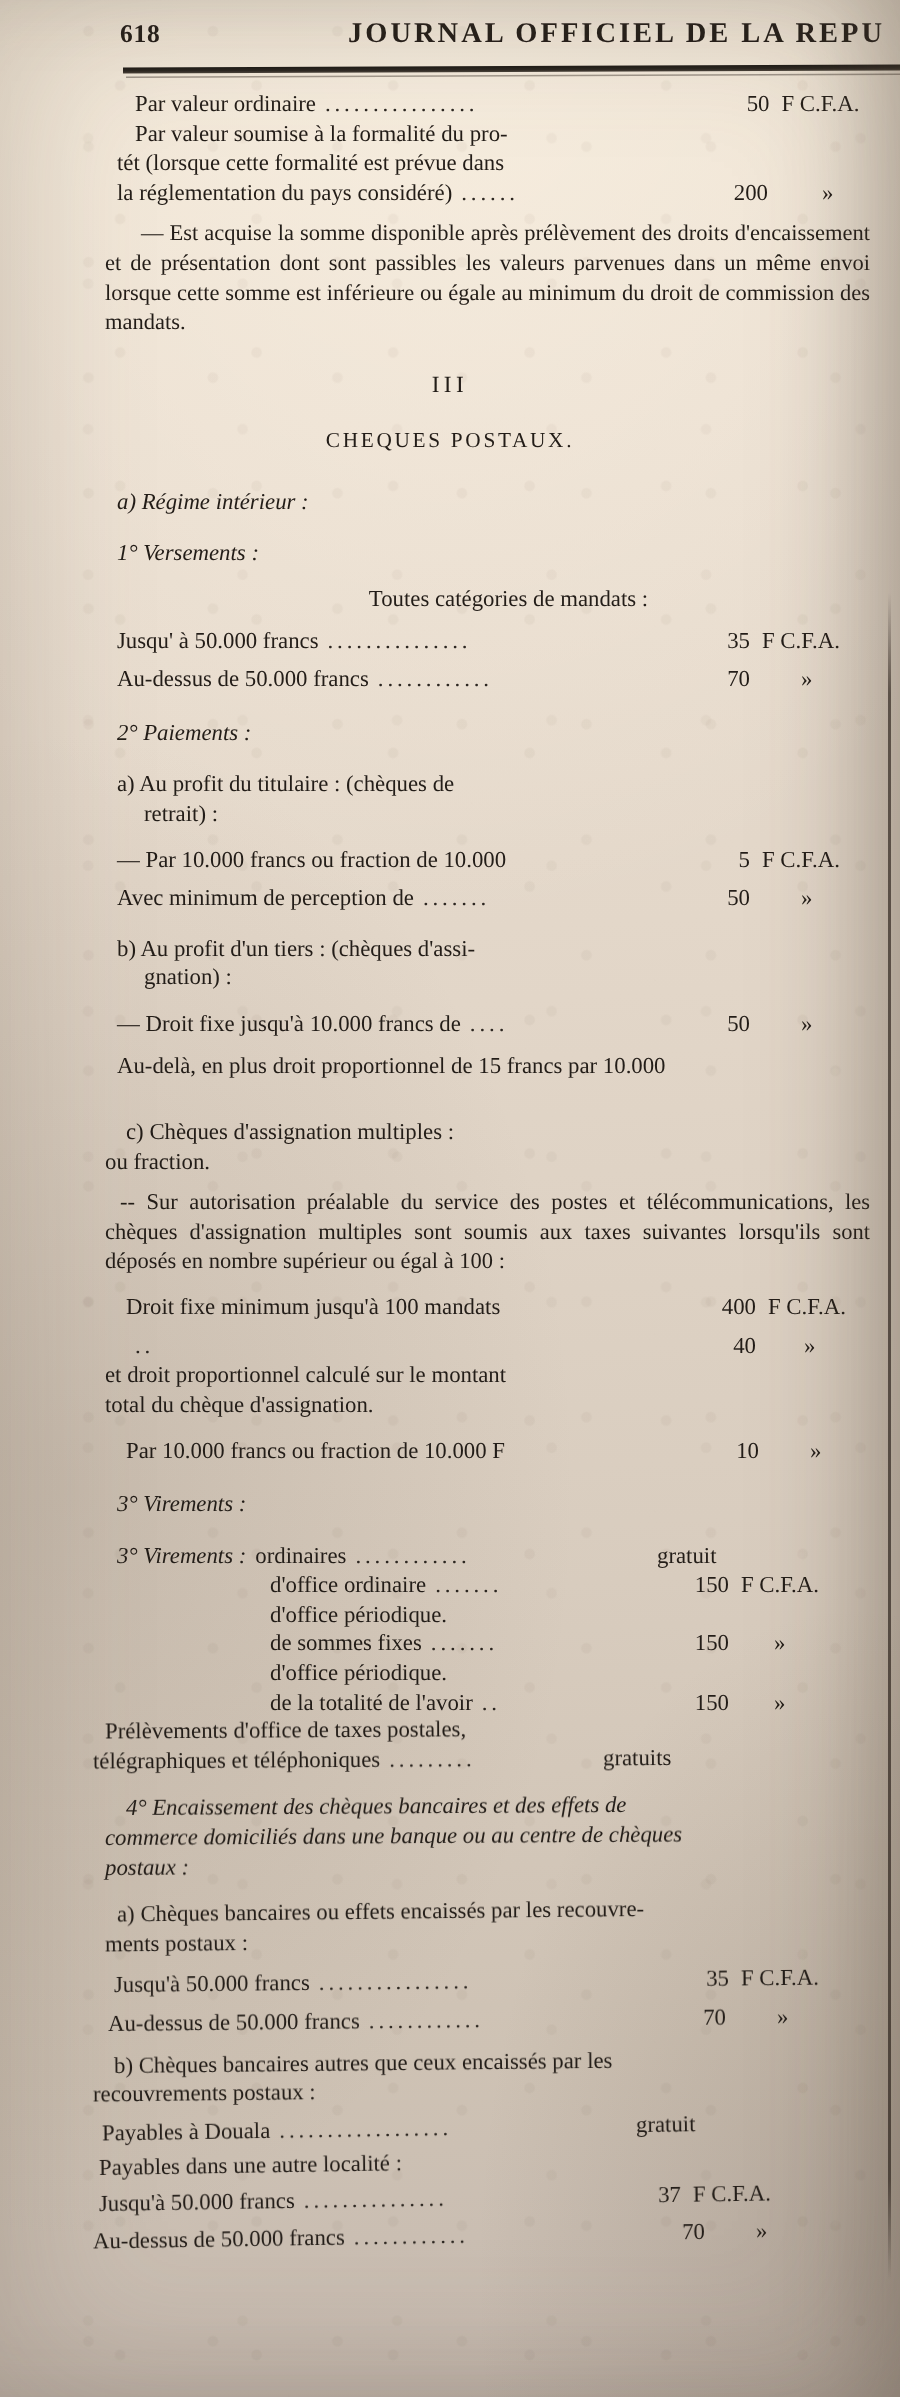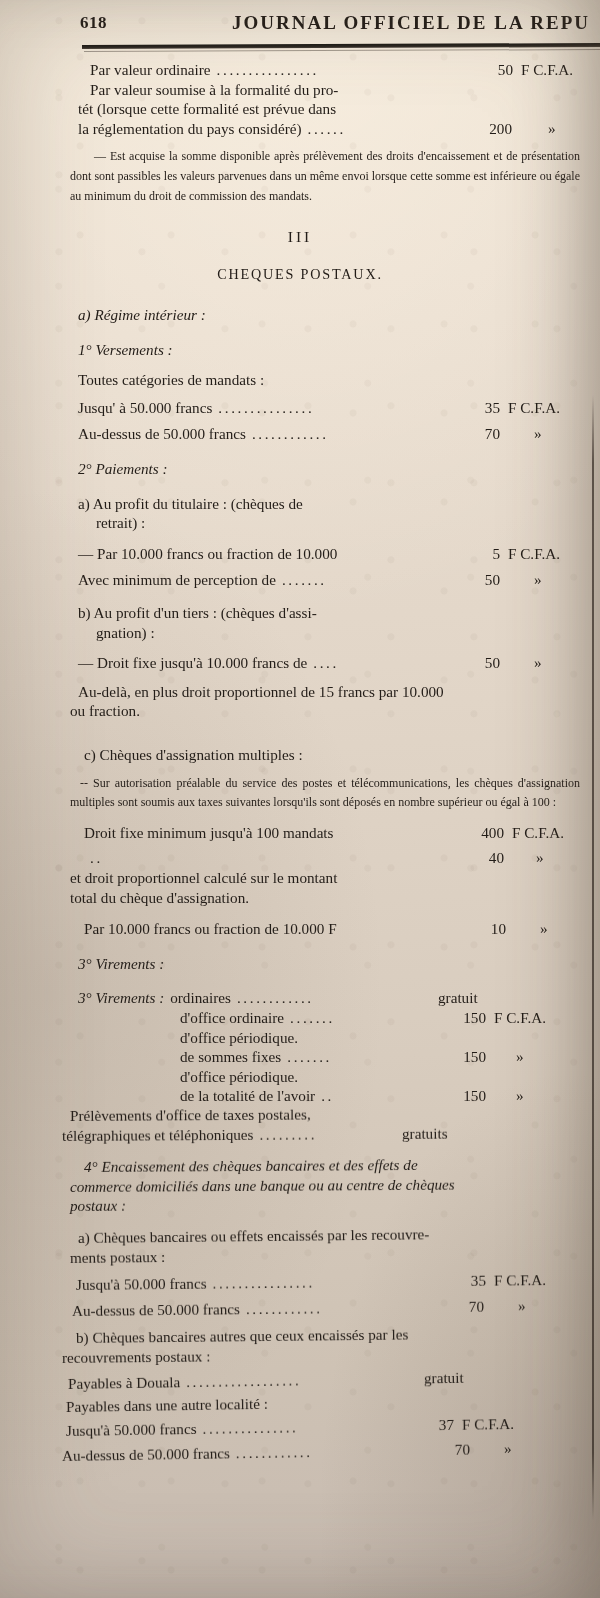--- a/index.html
+++ b/index.html
@@ -92,21 +92,21 @@
     width: 600px;
   }
 
   .ln {
     position: relative;
     font-size: 15.2px;
     line-height: 19.6px;
     white-space: nowrap;
   }
   .para {
-    font-size: 12px;
+    font-size: 15px;
     line-height: 19.6px;
     text-align: justify;
   }
 
   
   .x70  { margin-left: 70px; }
   .x78  { margin-left: 78px; }
   .x84  { margin-left: 84px; }
   .x90  { margin-left: 90px; justify-content: center; }
   .x96  { margin-left: 96px; }
@@ -205,21 +205,21 @@
     </div>
 
     <div class="para x70 w-wide" style="margin-top:9px; text-indent:24px;">— Est acquise la somme disponible après prélèvement des droits d'encaissement et de présentation dont sont passibles les valeurs parvenues dans un même envoi lorsque cette somme est inférieure ou égale au minimum du droit de commission des mandats.</div>
 
     <div class="roman" style="margin-top:22px;">III</div>
     <div class="secthead" style="margin-top:20px;">CHEQUES POSTAUX.</div>
 
     <div class="ln x78 it" style="margin-top:22px;">a) Régime intérieur :</div>
 
     <div class="ln x78 it" style="margin-top:15px;">1° Versements :</div>
-    <div class="ln x78" style="margin-top:11px;">Toutes catégories de mandats :</div>
+    <div class="ln x78" style="margin-top:11px;text-align:center;">Toutes catégories de mandats :</div>
 
     <div class="row x78" style="width:410px; margin-top:8px;">
       <span class="lbl">Jusqu' à 50.000 francs</span>
       <span class="dots">...............</span>
       <span class="spacer"></span>
       <span class="amt" style="left:394px">
         <span class="num" style="width:28px">35</span><span class="unit">F  C.F.A.</span>
       </span>
     </div>
 
@@ -261,23 +261,23 @@
     <div class="row x78" style="width:410px; margin-top:11px;">
       <span class="lbl">— Droit fixe jusqu'à 10.000 francs de</span>
       <span class="dots">....</span>
       <span class="spacer"></span>
       <span class="amt" style="left:394px">
         <span class="num" style="width:28px">50</span><span class="guil" style="margin-left:34px">»</span>
       </span>
     </div>
 
     <div class="ln x78" style="margin-top:9px;">Au-delà, en plus droit proportionnel de 15 francs par 10.000</div>
+    <div class="ln x84 soft1" style="margin-top:24px;">c) Chèques  d'assignation  multiples :</div>
+
     <div class="ln x70">ou fraction.</div>
-
-    <div class="ln x84 soft1" style="margin-top:24px;">c) Chèques  d'assignation  multiples :</div>
 
     <div class="para x70 w-wide soft1" style="margin-top:9px; text-indent:10px;">-- Sur autorisation préalable du service des postes et télécommunications, les chèques d'assignation multiples sont soumis aux taxes suivantes lorsqu'ils sont déposés en nombre supérieur ou égal à 100 :</div>
 
     <div class="row x84 soft1" style="width:400px; margin-top:10px;">
       <span class="lbl">Droit fixe minimum jusqu'à 100 mandats</span>
       <span class="dots"></span>
       <span class="spacer"></span>
       <span class="amt" style="left:386px">
         <span class="num" style="width:34px">400</span><span class="unit">F  C.F.A.</span>
       </span>

